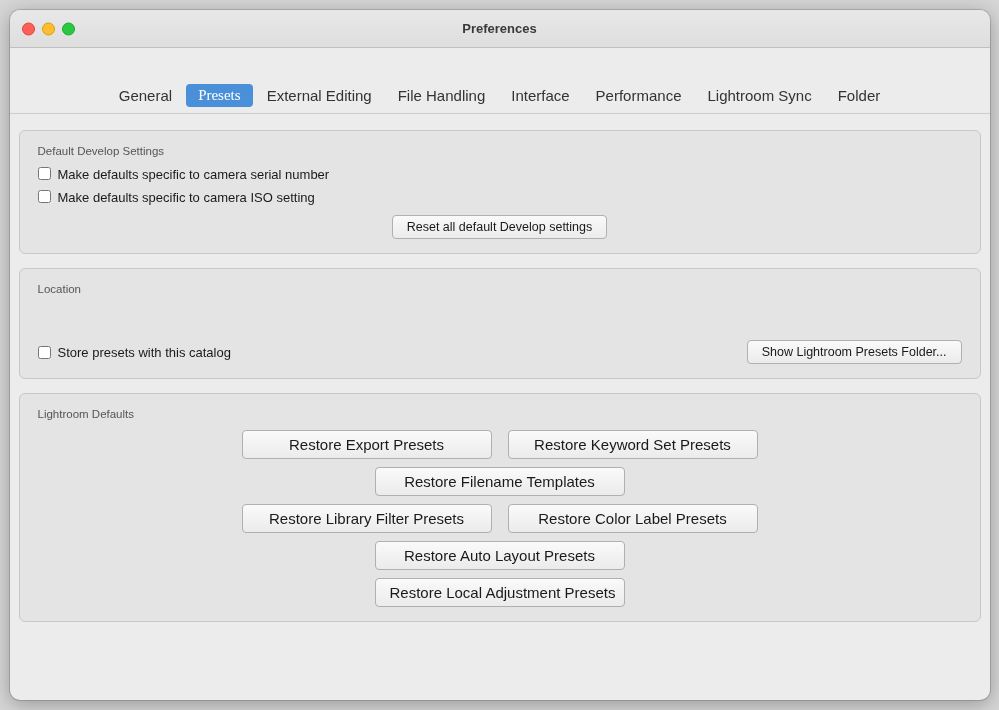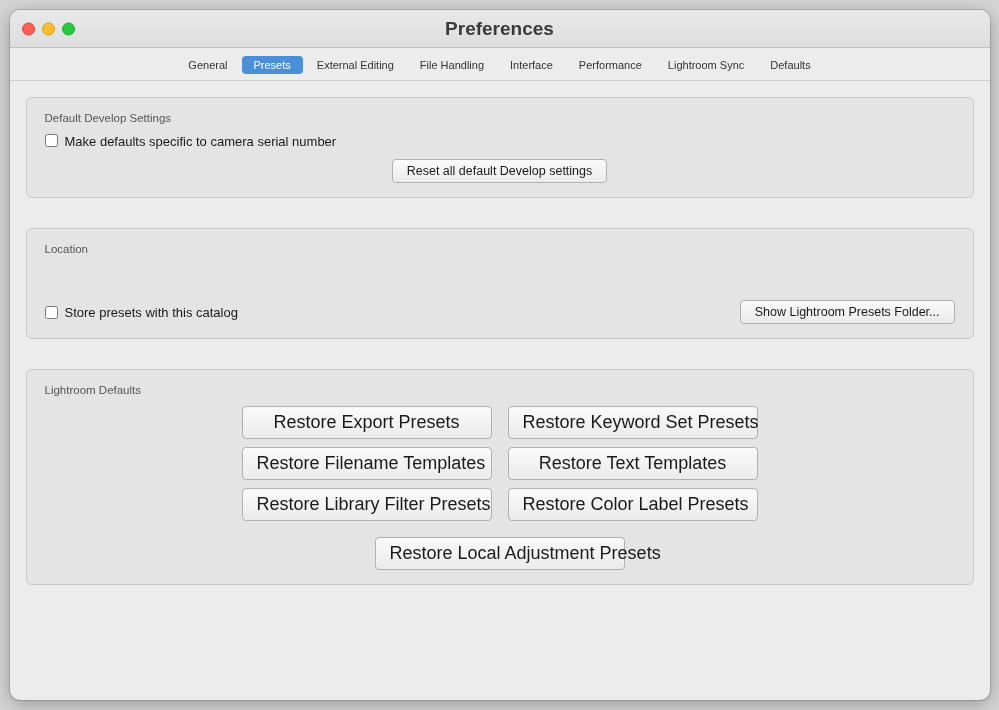--- a/index.html
+++ b/index.html
@@ -56,58 +56,60 @@
       height: 13px;
       border-radius: 50%;
       border: 1px solid rgba(0,0,0,0.15);
     }
 
     .traffic-light.close { background: #ff5f57; border-color: #e0443e; }
     .traffic-light.minimize { background: #febc2e; border-color: #d4a010; }
     .traffic-light.maximize { background: #28c840; border-color: #1aab29; }
 
     .window-title {
-      font-size: 19px;
+      font-size: 13px;
       font-weight: 600;
       color: #3a3a3a;
     }
 
     .tabs-bar {
       display: flex;
       align-items: center;
       justify-content: center;
       padding: 8px 0 6px 0;
       background: #ececec;
       border-bottom: 1px solid #cccccc;
       flex-shrink: 0;
       gap: 2px;
     }
 
     .tab {
       padding: 3px 12px;
-      font-size: 11px;
+      font-size: 15px;
       color: #333;
       border-radius: 4px;
       cursor: pointer;
       white-space: nowrap;
+      margin-top: 28px;
     }
 
     .tab.active {
       background: #4a90d9;
       color: #fff;
       border-radius: 4px;
+      font-family: Liberation Serif, serif;
     }
 
     .content {
       flex: 1;
-      padding: 16px 16px;
+      padding: 16px 9px;
       overflow-y: auto;
       display: flex;
       flex-direction: column;
-      gap: 30px;
+      gap: 14px;
     }
 
     .section {
       background: #e4e4e4;
       border: 1px solid #c8c8c8;
       border-radius: 6px;
       padding: 14px 18px;
     }
 
     .section-label {
@@ -177,21 +179,21 @@
       gap: 16px;
       justify-content: center;
     }
 
     .grid-button {
       width: 250px;
       background: linear-gradient(to bottom, #fafafa, #ebebeb);
       border: 1px solid #b0b0b0;
       border-radius: 4px;
       padding: 5px 14px;
-      font-size: 18px;
+      font-size: 15px;
       color: #1a1a1a;
       cursor: pointer;
       text-align: center;
       white-space: nowrap;
     }
 
     .center-button {
       width: 250px;
     }
   </style>
@@ -210,30 +212,34 @@
   </div>
 
   <div class="tabs-bar">
     <div class="tab">General</div>
     <div class="tab active">Presets</div>
     <div class="tab">External Editing</div>
     <div class="tab">File Handling</div>
     <div class="tab">Interface</div>
     <div class="tab">Performance</div>
     <div class="tab">Lightroom Sync</div>
-    <div class="tab">Defaults</div>
+    <div class="tab">Folder</div>
   </div>
 
   <div class="content">
 
     <div class="section">
       <div class="section-label">Default Develop Settings</div>
       <div class="checkbox-row">
         <input type="checkbox" style="">
         <label>Make defaults specific to camera serial number</label>
+      </div>
+      <div class="checkbox-row">
+        <input type="checkbox" style="">
+        <label>Make defaults specific to camera ISO setting</label>
       </div>
       <div class="button-row">
         <button class="mac-button">Reset all default Develop settings</button>
       </div>
     </div>
 
     <div class="section">
       <div class="section-label">Location</div>
       <div class="location-row">
         <div class="checkbox-left">
@@ -246,27 +252,27 @@
 
     <div class="section">
       <div class="section-label">Lightroom Defaults</div>
       <div class="grid-buttons">
         <div class="grid-row">
           <button class="grid-button">Restore Export Presets</button>
           <button class="grid-button">Restore Keyword Set Presets</button>
         </div>
         <div class="grid-row">
           <button class="grid-button">Restore Filename Templates</button>
-          <button class="grid-button">Restore Text Templates</button>
         </div>
         <div class="grid-row">
           <button class="grid-button">Restore Library Filter Presets</button>
           <button class="grid-button">Restore Color Label Presets</button>
         </div>
         <div class="grid-row">
+          <button class="grid-button">Restore Auto Layout Presets</button>
         </div>
         <div class="grid-row">
           <button class="grid-button center-button">Restore Local Adjustment Presets</button>
         </div>
       </div>
     </div>
 
   </div>
 </div>
 

